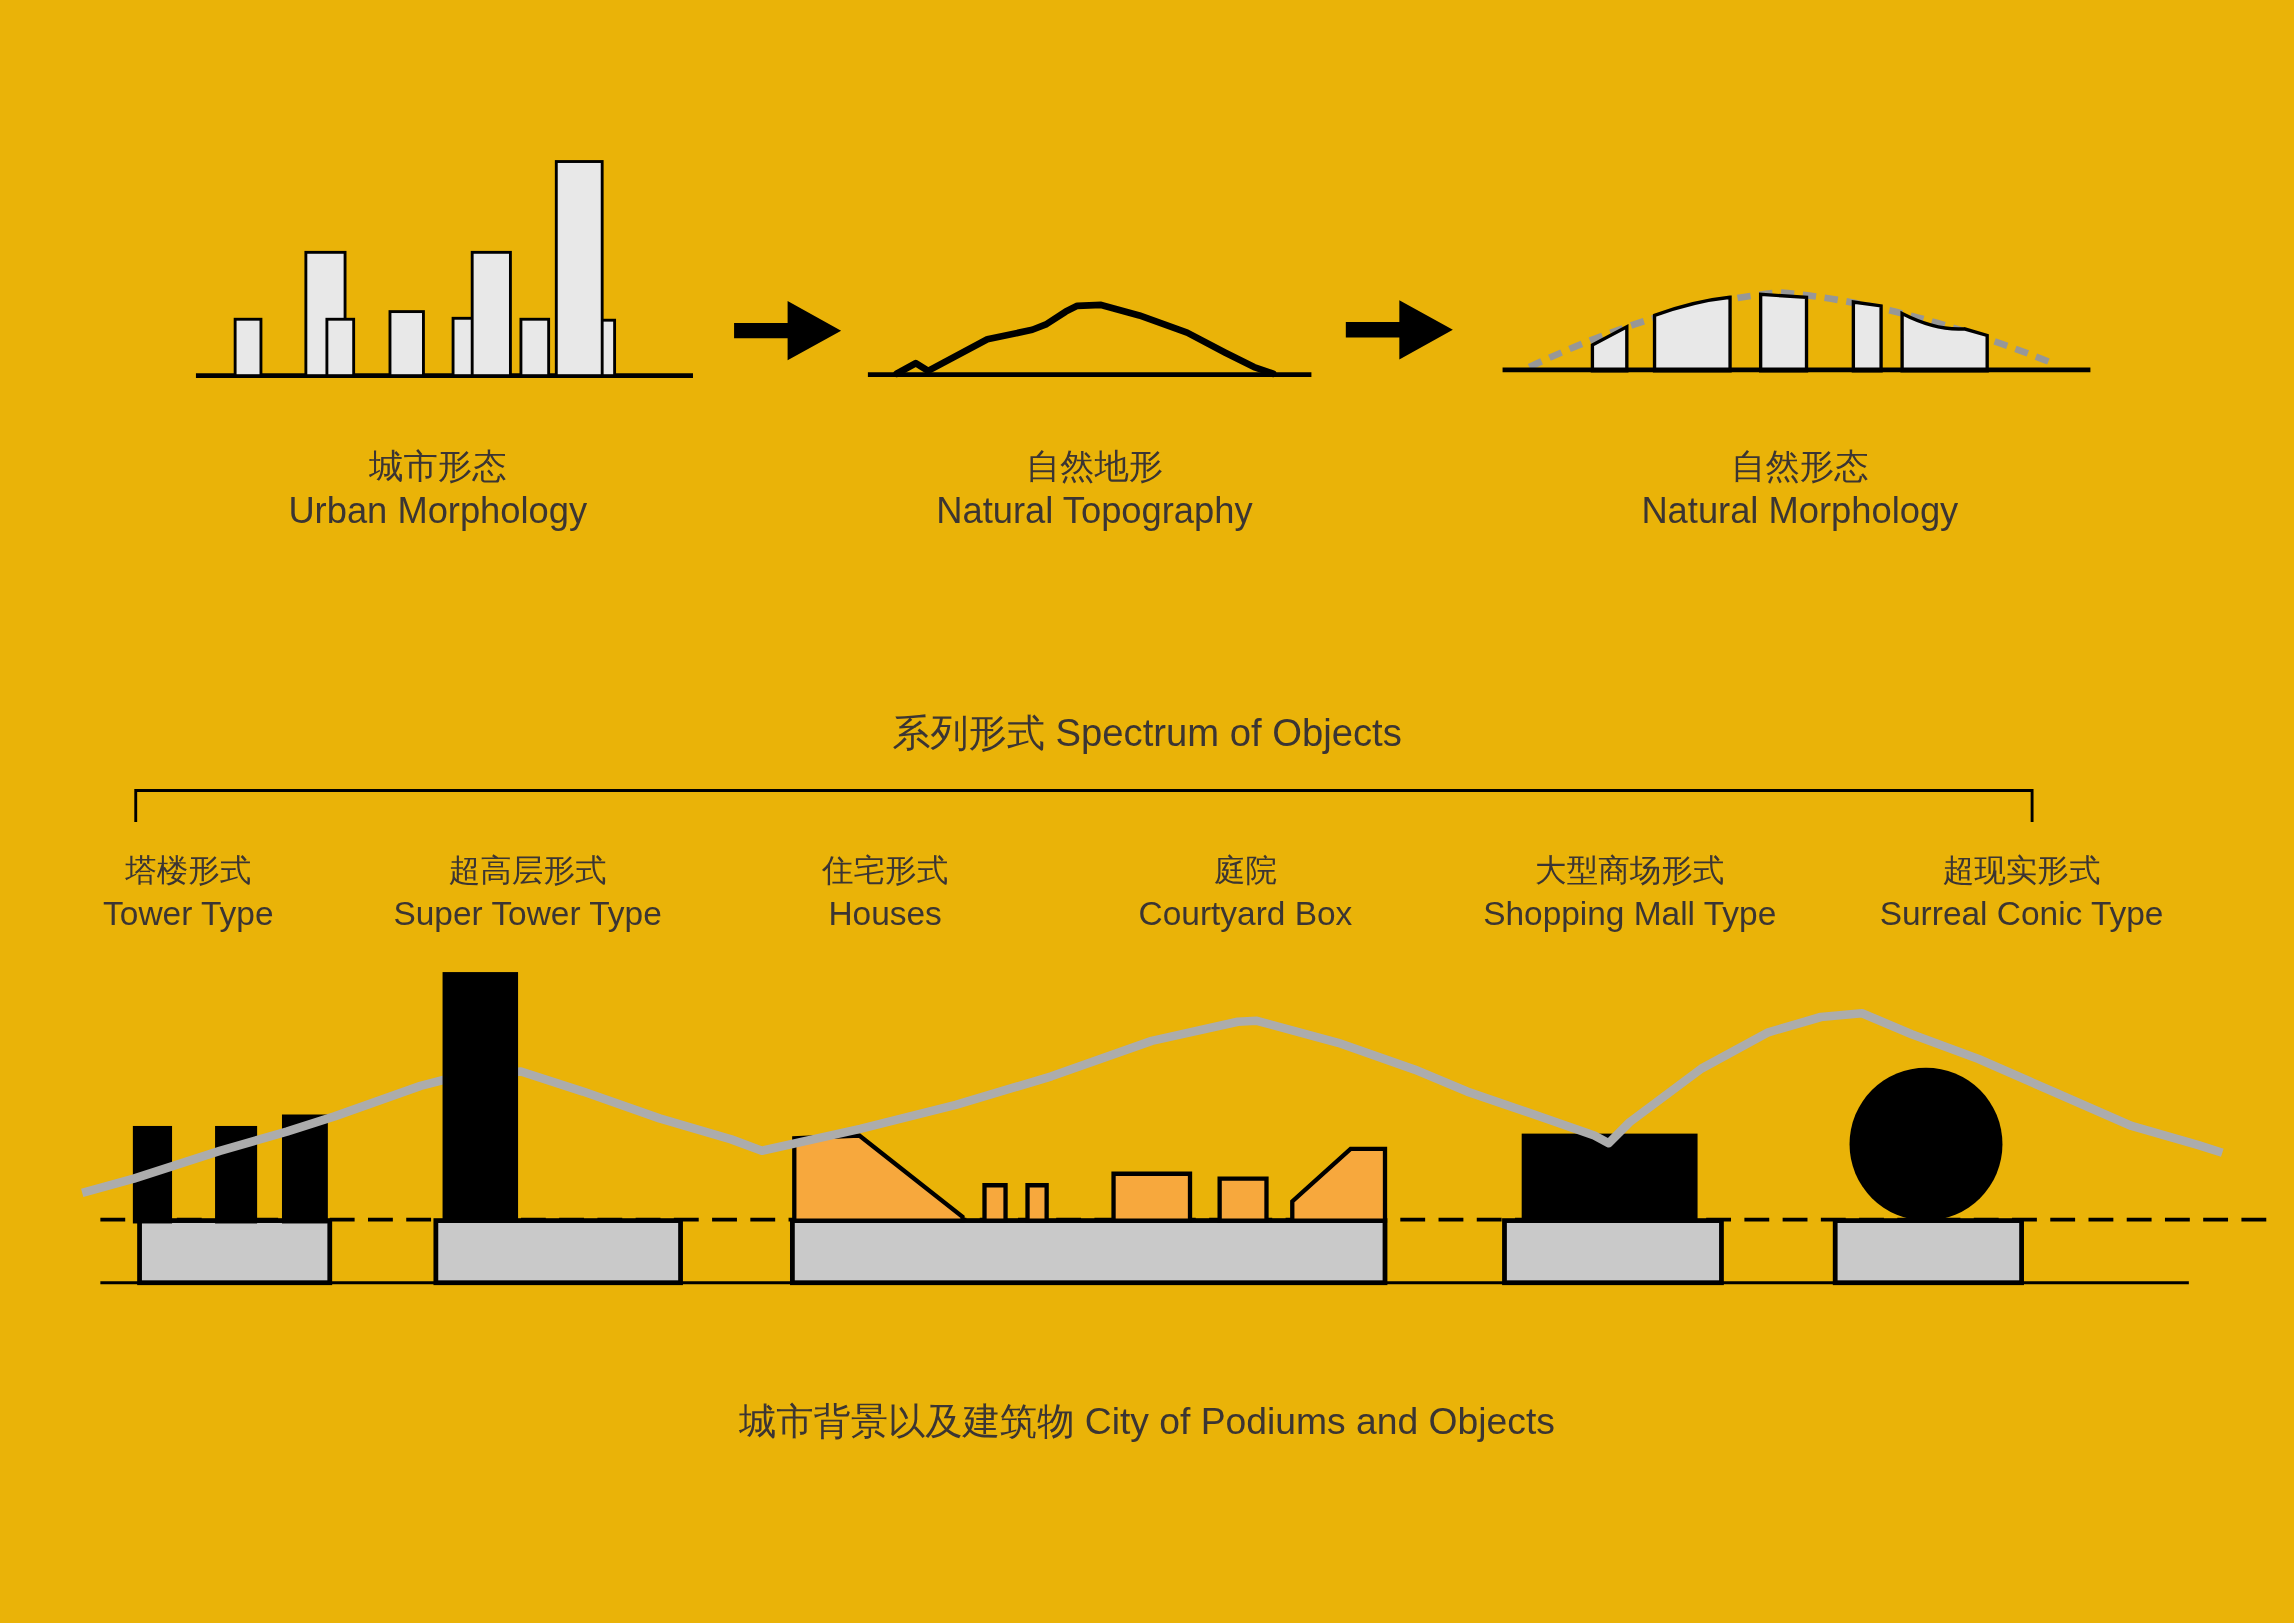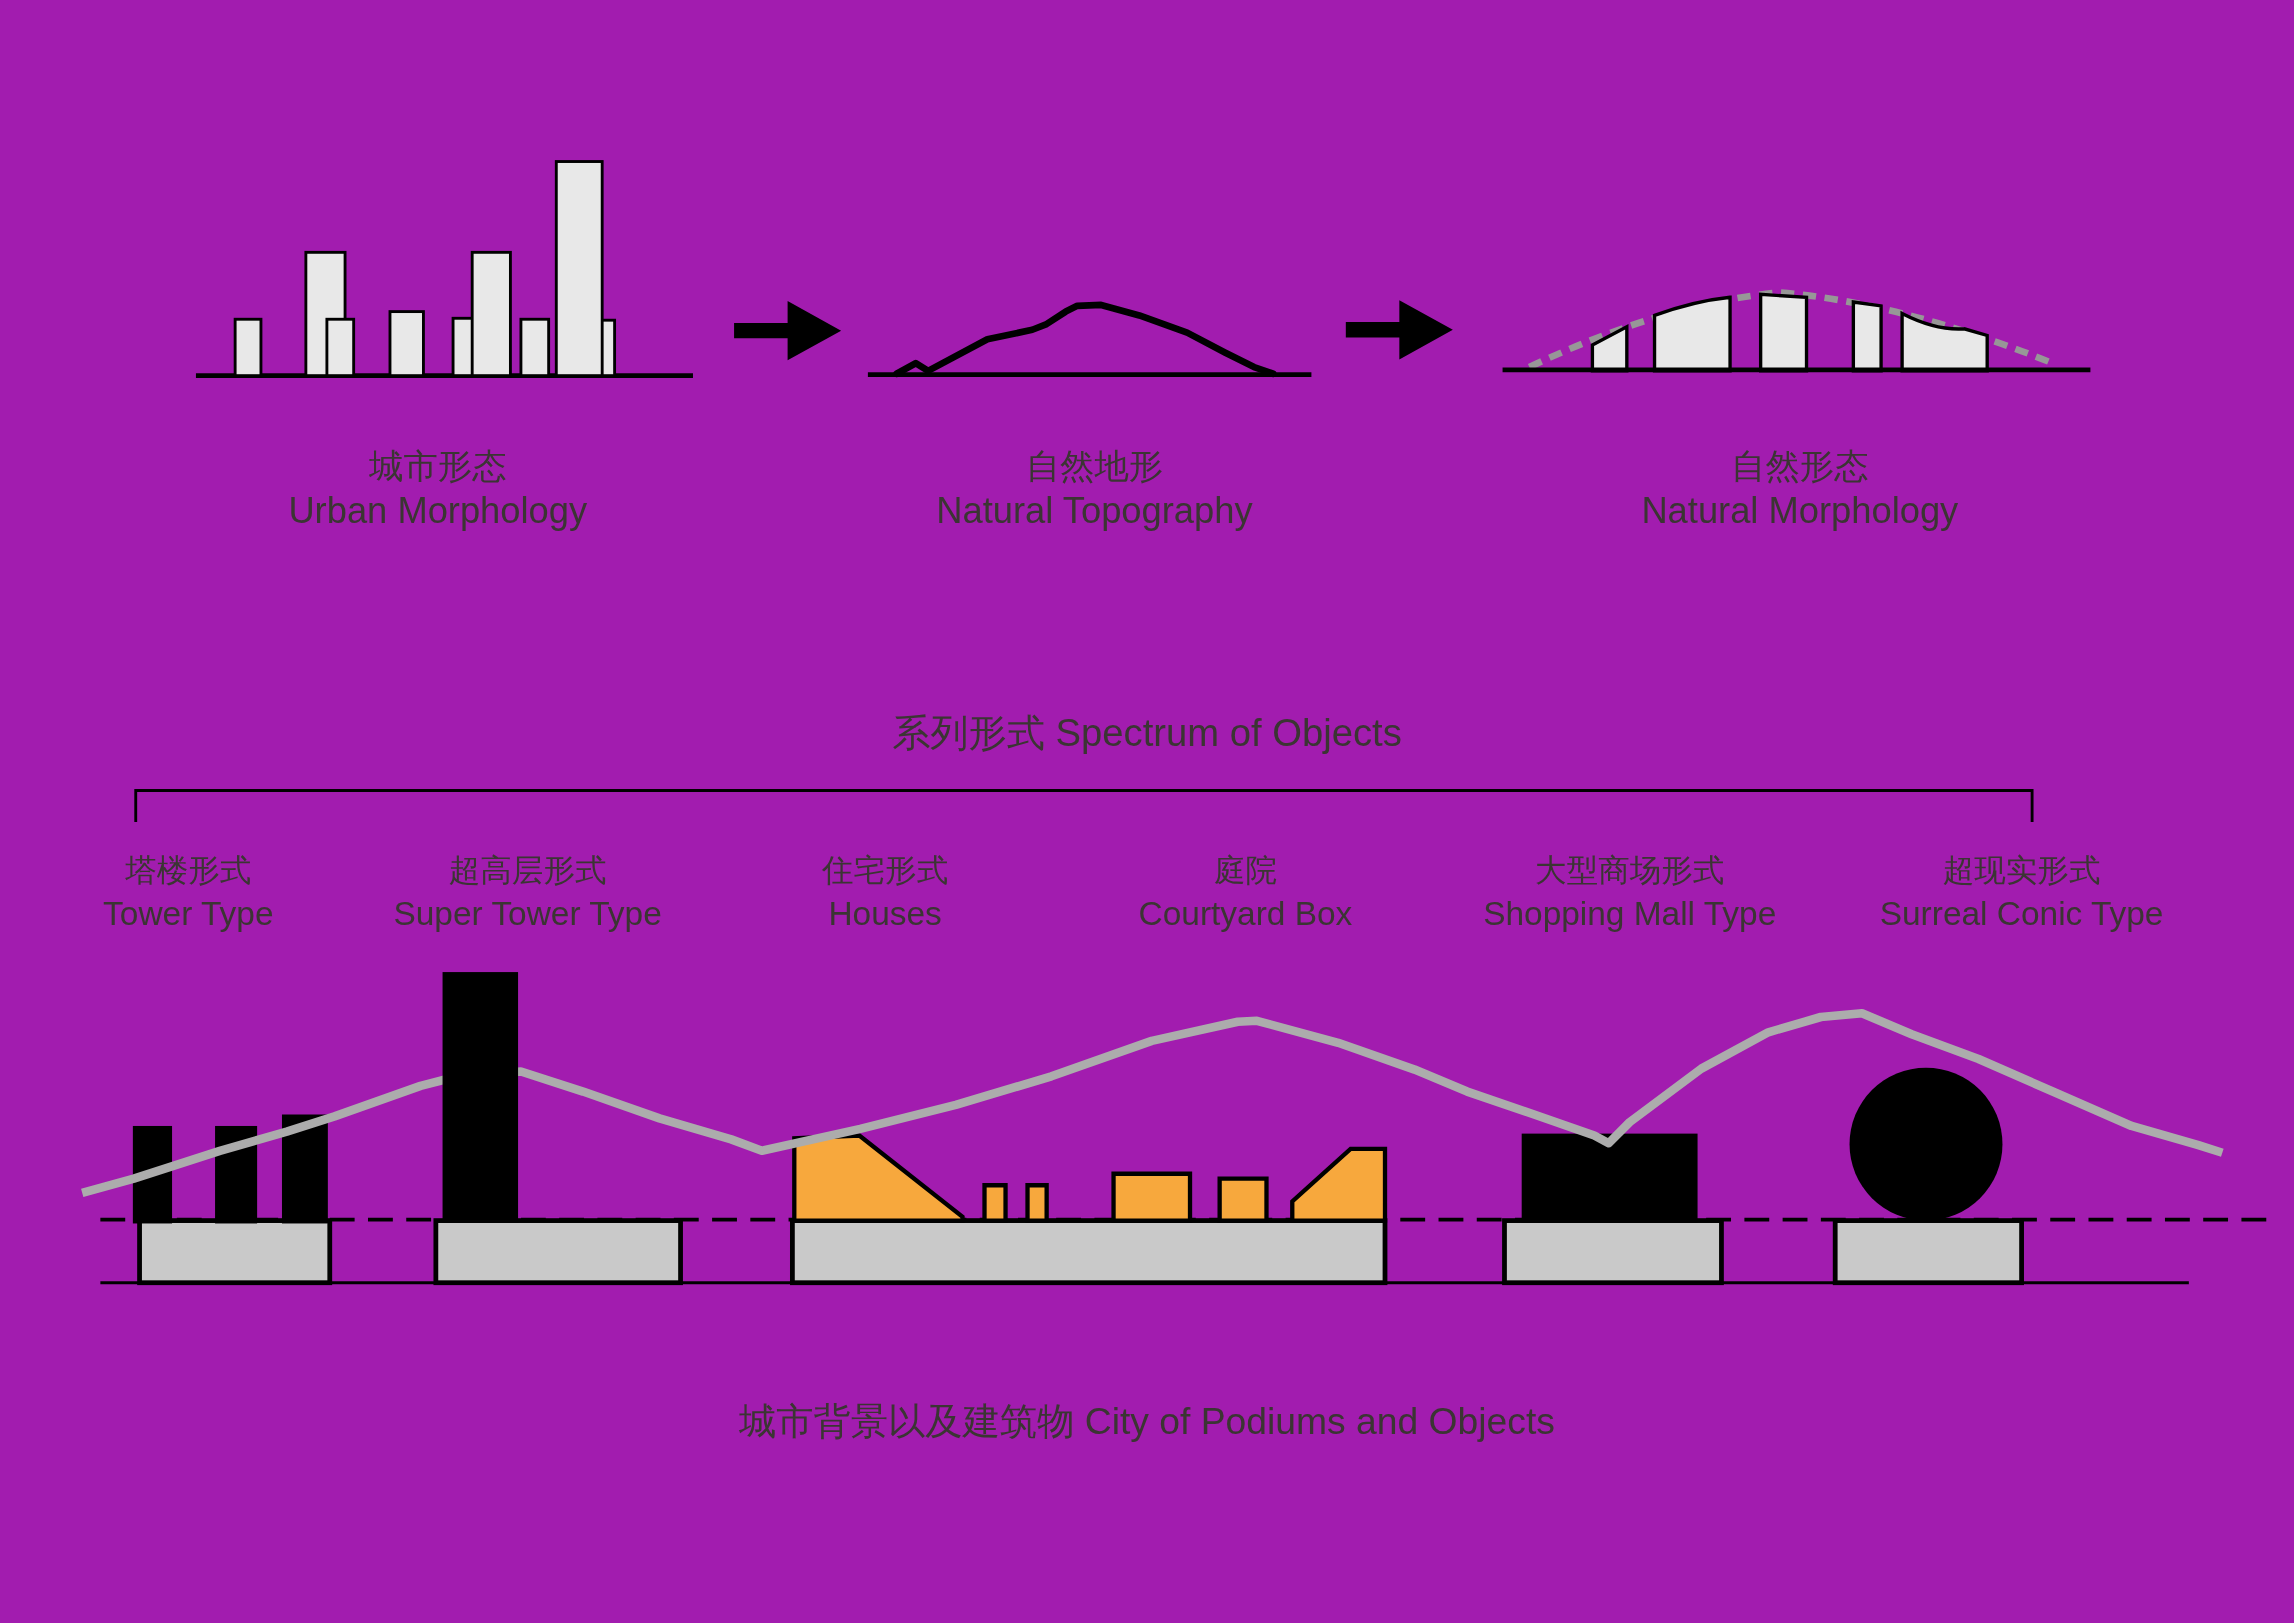--- a/index.html
+++ b/index.html
@@ -1,16 +1,16 @@
 <!DOCTYPE html>
 <html><head>
 <meta charset="utf-8">
 <style>
   html,body{margin:0;padding:0;background:#ffffff;}
-  .stage{position:relative;width:2294px;height:1623px;background:#a21caf;overflow:hidden;}
+  .stage{position:relative;width:2294px;height:1623px;background:#eab308;overflow:hidden;}
   svg{position:absolute;left:0;top:0;}
   text{font-family:"Liberation Sans","DejaVu Sans",sans-serif;fill:#3b3533;}
 </style>
 </head>
 <body>
 
 <div class="stage">
   <svg id="canvas" viewBox="0 0 2400 1698" width="2294" height="1623" xmlns="http://www.w3.org/2000/svg">
       <line x1="205" y1="393" x2="725" y2="393" stroke="#000000" stroke-width="5"></line>
       <rect x="246" y="334" width="27" height="59" fill="#e8e8e8" stroke="#000000" stroke-width="3"></rect>

